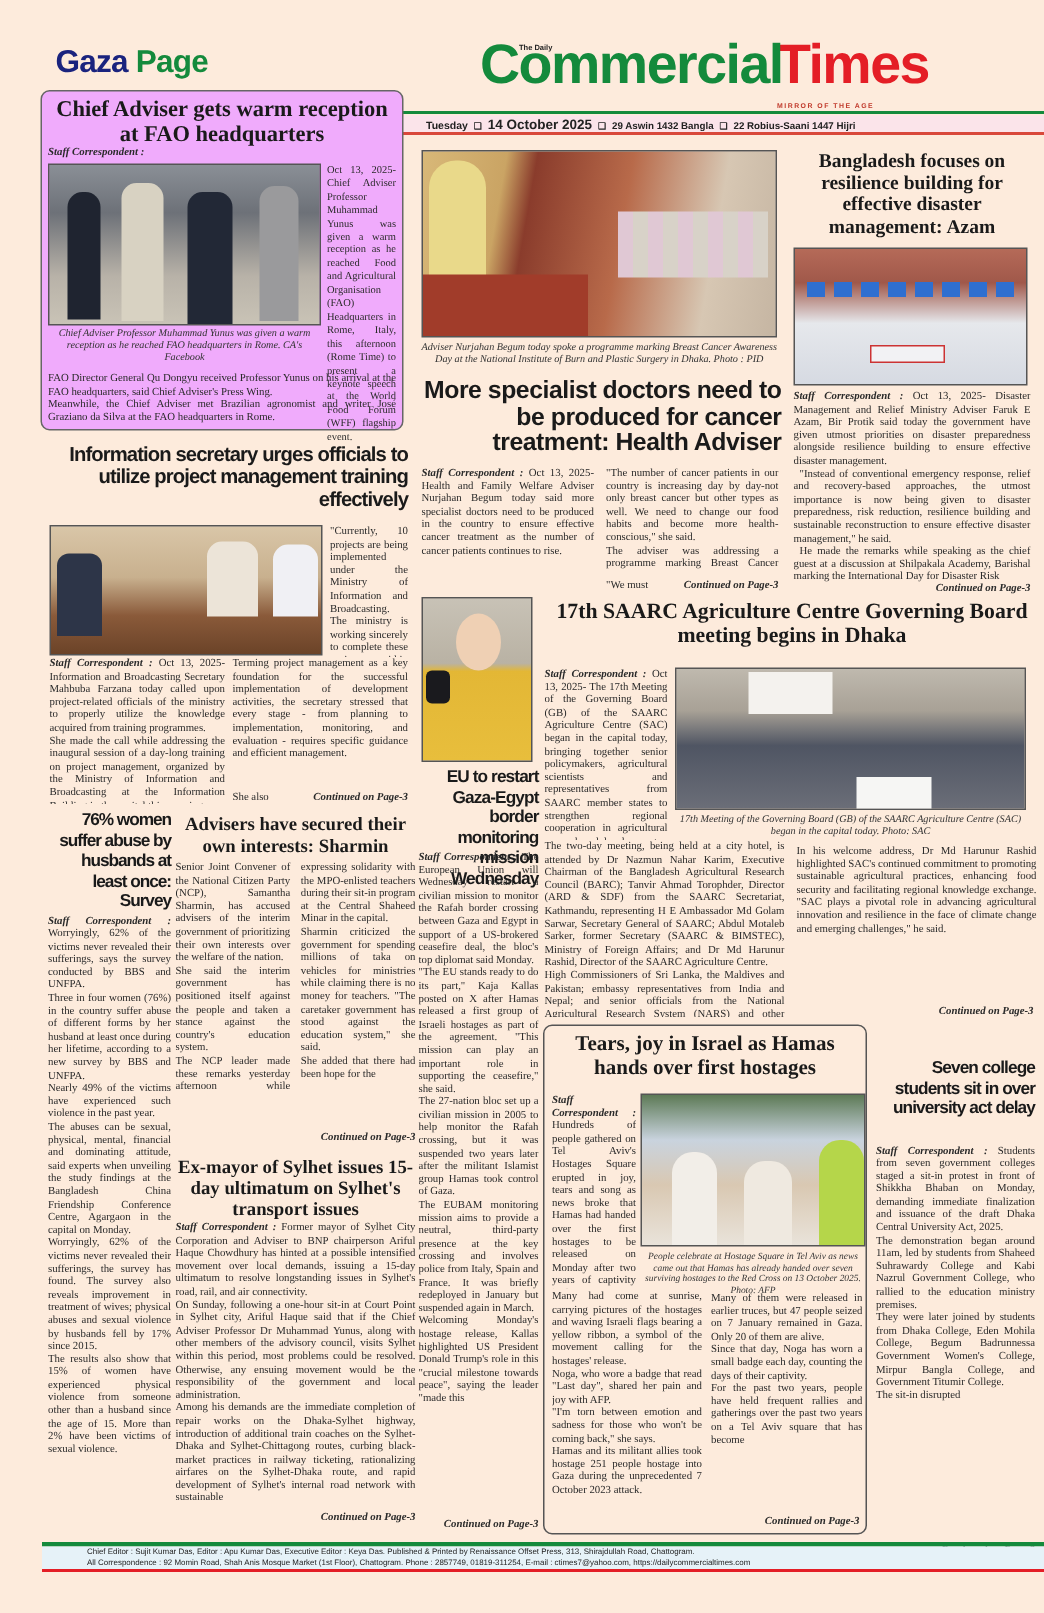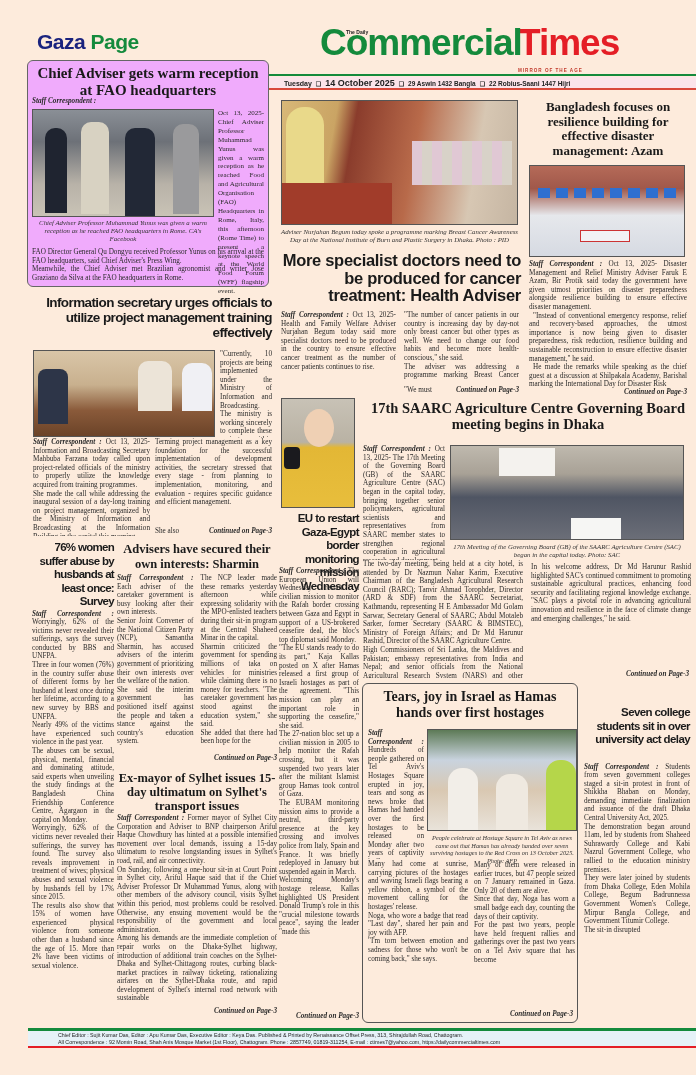--- a/index.html
+++ b/index.html
@@ -95,21 +95,20 @@
     <p>The abuses can be sexual, physical, mental, financial and dominating attitude, said experts when unveiling the study findings at the Bangladesh China Friendship Conference Centre, Agargaon in the capital on Monday.</p>
     <p>Worryingly, 62% of the victims never revealed their sufferings, the survey has found. The survey also reveals improvement in treatment of wives; physical abuses and sexual violence by husbands fell by 17% since 2015.</p>
     <p>The results also show that 15% of women have experienced physical violence from someone other than a husband since the age of 15. More than 2% have been victims of sexual violence.</p>
   </div>
   <span class="body cont">Continued on Page-3</span>
 </div>
 
 <div class="abs" style="left:117px;top:542px;width:160px;height:220px">
   <div class="hl" style="font-size:12.5px;line-height:14.5px">Advisers have secured their own interests: Sharmin</div>
   <div class="body" style="column-count:2;column-gap:7px;height:180px;overflow:hidden;margin-top:3px">
-    <p><span class="by">Staff Correspondent :</span> <span>Each adviser of the caretaker government is busy looking after their own interests.</span></p>
     <p>Senior Joint Convener of the National Citizen Party (NCP), Samantha Sharmin, has accused advisers of the interim government of prioritizing their own interests over the welfare of the nation.</p>
     <p>She said the interim government has positioned itself against the people and taken a stance against the country's education system.</p>
     <p>The NCP leader made these remarks yesterday afternoon while expressing solidarity with the MPO-enlisted teachers during their sit-in program at the Central Shaheed Minar in the capital.</p>
     <p>Sharmin criticized the government for spending millions of taka on vehicles for ministries while claiming there is no money for teachers. "The caretaker government has stood against the education system," she said.</p>
     <p>She added that there had been hope for the</p>
   </div>
   <span class="body cont">Continued on Page-3</span>
 </div>
 
 <div class="abs" style="left:117px;top:771px;width:160px;height:255px">
@@ -199,20 +198,21 @@
     <div class="abs" style="left:118px;top:30px;width:30px;height:70px;background:#b5d64a;border-radius:14px 14px 0 0"></div>
   </div>
   <div class="cap abs" style="left:64px;top:150px;width:150px;font-size:6.3px;line-height:7.6px">People celebrate at Hostage Square in Tel Aviv as news came out that Hamas has already handed over seven surviving hostages to the Red Cross on 13 October 2025. Photo: AFP</div>
   <div class="body abs" style="left:5px;top:45px;width:56px;height:130px;overflow:hidden">
     <p><span class="by">Staff Correspondent :</span> <span>Hundreds of people gathered on Tel Aviv's Hostages Square erupted in joy, tears and song as news broke that Hamas had handed over the first hostages to be released on Monday after two years of captivity in Gaza.</span></p>
   </div>
   <div class="body abs" style="left:5px;top:176px;width:100px;height:160px;overflow:hidden">
     <p>Many had come at sunrise, carrying pictures of the hostages and waving Israeli flags bearing a yellow ribbon, a symbol of the movement calling for the hostages' release.</p>
     <p>Noga, who wore a badge that read "Last day", shared her pain and joy with AFP.</p>
     <p>"I'm torn between emotion and sadness for those who won't be coming back," she says.</p>
+    <p>Hamas and its militant allies took hostage 251 people hostage into Gaza during the unprecedented 7 October 2023 attack.</p>
   </div>
   <div class="body abs" style="left:111px;top:177px;width:101px;height:150px;overflow:hidden">
     <p>Many of them were released in earlier truces, but 47 people seized on 7 January remained in Gaza. Only 20 of them are alive.</p>
     <p>Since that day, Noga has worn a small badge each day, counting the days of their captivity.</p>
     <p>For the past two years, people have held frequent rallies and gatherings over the past two years on a Tel Aviv square that has become</p>
   </div>
   <span class="body by abs" style="right:4px;top:326px">Continued on Page-3</span>
 </div>
 
 <div class="abs" style="left:584px;top:706px;width:106px;height:320px">

